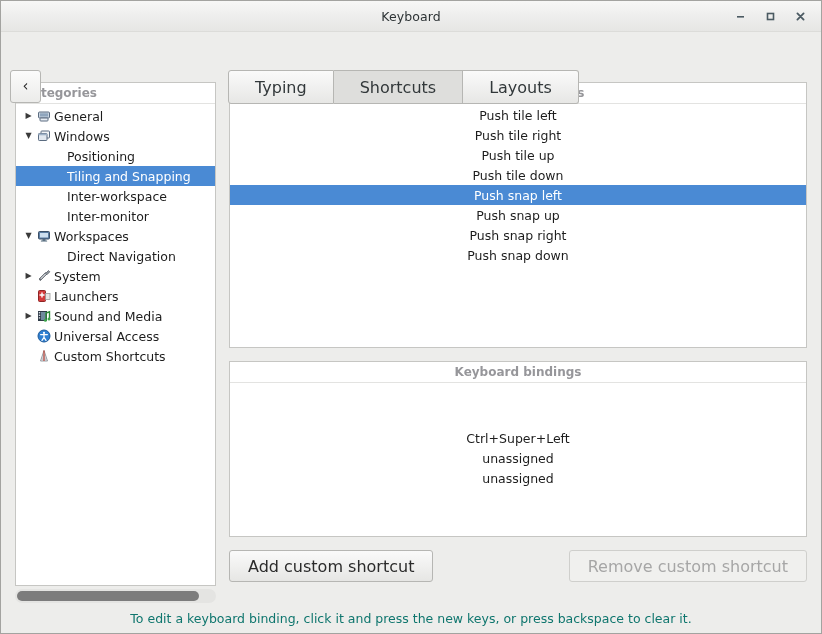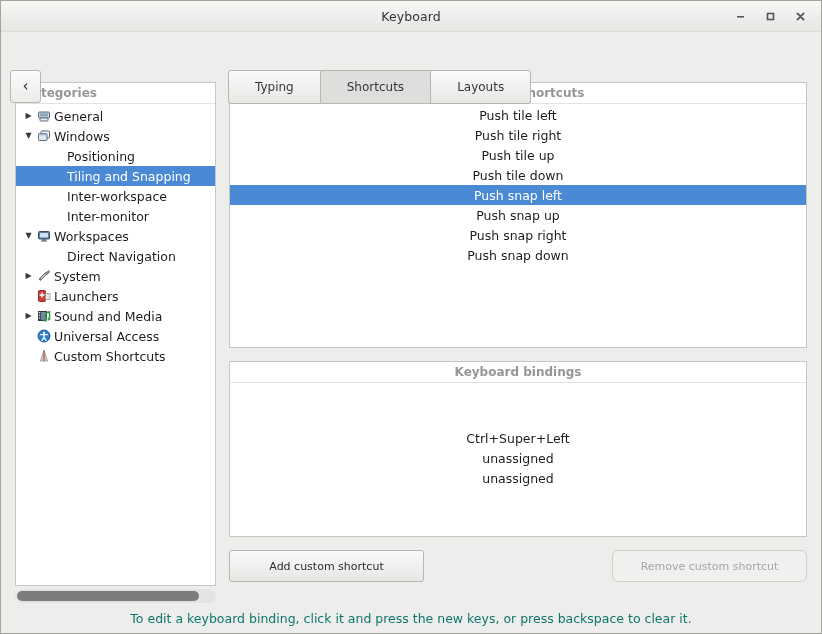--- a/index.html
+++ b/index.html
@@ -104,21 +104,21 @@
     display: flex;
     height: 34px;
   }
   .tab {
     box-sizing: border-box;
     height: 34px;
     padding: 0 26px;
     display: flex;
     align-items: center;
     justify-content: center;
-    font-size: 12px;
+    font-size: 16px;
     color: #32383a;
     border: 1px solid #b6b6b3;
     background: linear-gradient(to bottom, #fafafa 0%, #e7e7e5 100%);
     cursor: pointer;
     white-space: nowrap;
   }
   .tab:first-child {
     border-radius: 3px 0 0 3px;
   }
   .tab:last-child {
@@ -284,35 +284,34 @@
     flex: 0 0 auto;
   }
   .btn {
     box-sizing: border-box;
     height: 32px;
     min-width: 195px;
     padding: 0 18px;
     border: 1px solid #b6b6b3;
     border-radius: 3px;
     background: linear-gradient(to bottom, #fafafa 0%, #e6e6e4 100%);
-    font-size: 11px;
+    font-size: 16px;
     color: #2b2b2b;
     display: flex;
     align-items: center;
     justify-content: center;
     cursor: pointer;
     white-space: nowrap;
   }
   .btn.disabled {
     color: #a6a6a6;
     background: #f0f0ee;
     background-image: none;
     border-color: #cfcfcc;
     cursor: default;
-    border-radius: 6px;
   }
 
   
   .statusbar {
     flex: 0 0 30px;
     height: 30px;
     display: flex;
     align-items: center;
     justify-content: center;
     font-size: 12.5px;

